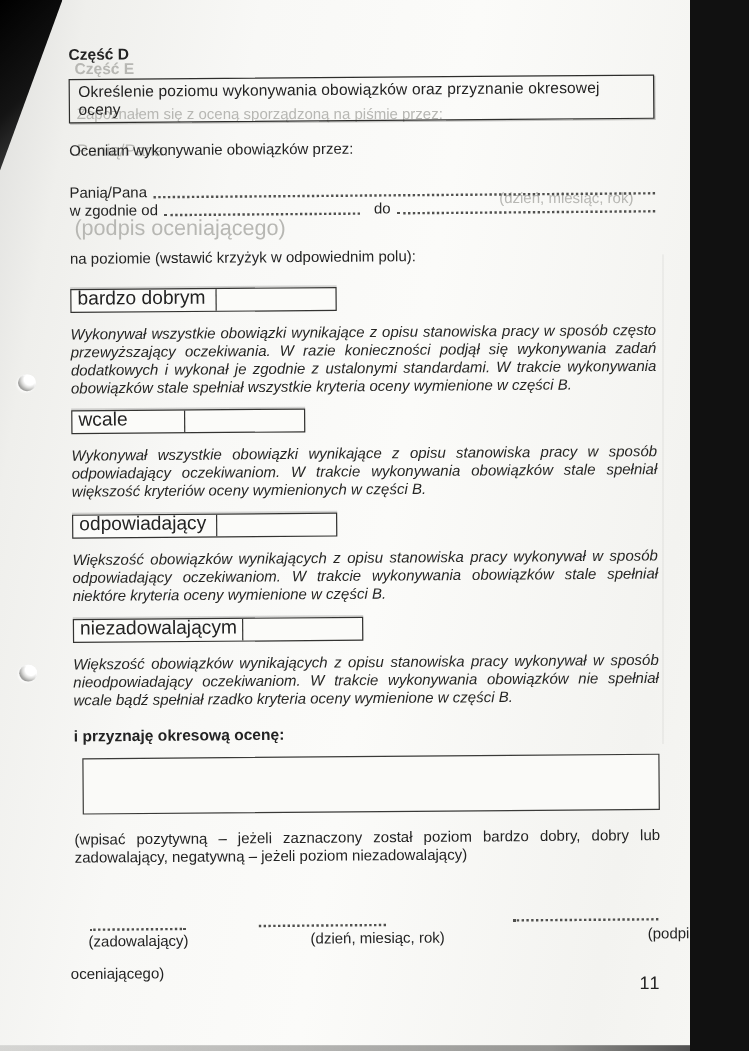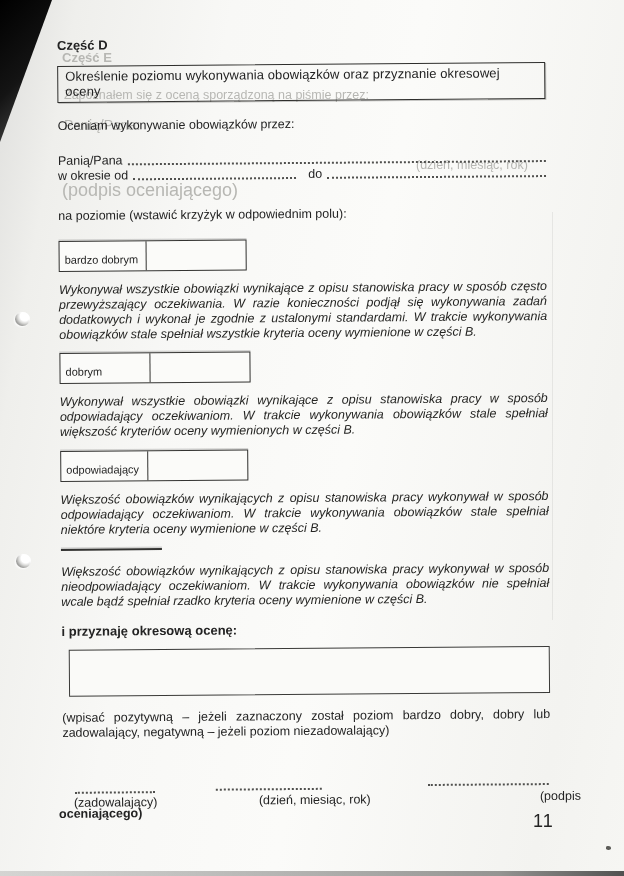--- a/index.html
+++ b/index.html
@@ -1,17 +1,17 @@
 <!DOCTYPE html>
 <html lang="pl"><head>
 <meta charset="utf-8">
 <style>
   html,body{margin:0;padding:0;background:#111;}
   .scan{
-    position:relative;width:624px;height:876px;overflow:hidden;
+    position:relative;width:575px;height:876px;overflow:hidden;
     background:linear-gradient(100deg,#dededc 0%,#efefec 10%,#f8f8f6 30%,#fbfbf9 55%,#f3f3f0 88%,#f6f6f3 100%);
     font-family:"Liberation Sans","DejaVu Sans",sans-serif;
     color:#232323;
   }
   
   .corner-shadow{
     position:absolute;top:0;left:0;width:70px;height:150px;
     background:linear-gradient(135deg,#000 0%,#141414 45%,#3a3a3a 70%,#8a8a88 100%);
     clip-path:polygon(0 0,52px 0,0 142px);
   }
@@ -44,32 +44,32 @@
   .intro{margin-top:16px;}
   .fill-line{display:flex;align-items:flex-end;}
   .fill-line .lbl{white-space:nowrap;}
   .dots{border-bottom:2px dotted #50504e;margin:0 0 3px 5px;flex:1;height:1px;}
   .dots.fixed{flex:0 0 163px;}
   .person-line{margin-top:20px;}
   .instruction{margin-top:25px;}
 
   .level-table{display:inline-flex;margin-top:17px;border:1.2px solid #333331;background:#fbfbf9;
     box-shadow:0 -1.5px 0 rgba(100,100,98,.25);}
-  .level-table .lcell{padding:11px 8px 3px 5px;font-size:11px;border-right:1.2px solid #333331;}
+  .level-table .lcell{padding:0 8px 3px 5px;font-size:16px;border-right:1.2px solid #333331;}
   .level-table .ccell{width:99px;}
   .level-desc{margin:11px 0 0;font-style:italic;text-align:justify;color:#262624;}
 
   .grade-heading{margin-top:14px;font-weight:bold;font-size:13px;}
   .grade-box{margin-top:11px;margin-left:7px;height:45px;border:1.2px solid #3a3a38;background:#fafaf8;}
   .grade-note{margin-top:14px;text-align:justify;}
 
   .sig-row{position:relative;margin-top:42px;height:64px;}
   .sig-dots{position:absolute;border-bottom:2px dotted #50504e;height:1px;}
   .sig-lbl{position:absolute;white-space:nowrap;}
-  .page-number{position:absolute;left:533px;top:811px;font-size:18px;letter-spacing:1px;}
+  .page-number{position:absolute;left:533px;top:811px;font-size:15px;letter-spacing:1px;}
 </style>
 </head>
 <body>
 
 <div class="scan">
 
   <div class="corner-shadow"></div>
   <div class="bottom-edge"></div>
   <div class="punch-hole" style="left:15px;top:312px;"></div>
   <div class="punch-hole" style="left:16px;top:554px;"></div>
@@ -91,65 +91,66 @@
     </div>
 
     <div class="intro">Oceniam wykonywanie obowiązków przez:</div>
 
     <div class="fill-line person-line">
       <span class="lbl">Panią/Pana</span>
       <span class="dots"></span>
     </div>
 
     <div class="fill-line">
-      <span class="lbl">w okresie od</span>
+      <span class="lbl">w zgodnie od</span>
       <span class="dots fixed"></span>
       <span class="lbl" style="margin-left:12px;text-align:right;">do</span>
       <span class="dots"></span>
     </div>
 
     <div class="instruction">na poziomie (wstawić krzyżyk w odpowiednim polu):</div>
 
     
     <div class="level-table">
       <span class="lcell">bardzo dobrym</span>
       <span class="ccell"></span>
     </div>
     <p class="level-desc">Wykonywał wszystkie obowiązki wynikające z opisu stanowiska pracy w sposób często przewyższający oczekiwania. W razie konieczności podjął się wykonywania zadań dodatkowych i wykonał je zgodnie z ustalonymi standardami. W trakcie wykonywania obowiązków stale spełniał wszystkie kryteria oceny wymienione w części B.</p>
 
     
     <div class="level-table" style="margin-top:10px;">
-      <span class="lcell" style="padding-right:47px;">dobrym</span>
+      <span class="lcell" style="padding-right:47px;">wcale</span>
       <span class="ccell"></span>
     </div>
     <p class="level-desc">Wykonywał wszystkie obowiązki wynikające z opisu stanowiska pracy w sposób odpowiadający oczekiwaniom. W trakcie wykonywania obowiązków stale spełniał większość kryteriów oceny wymienionych w części B.</p>
 
     
     <div class="level-table" style="margin-top:11px;">
       <span class="lcell">odpowiadający</span>
       <span class="ccell"></span>
     </div>
     <p class="level-desc">Większość obowiązków wynikających z opisu stanowiska pracy wykonywał w sposób odpowiadający oczekiwaniom. W trakcie wykonywania obowiązków stale spełniał niektóre kryteria oceny wymienione w części B.</p>
 
     
     <div class="level-table" style="margin-top:11px;">
+      <span class="lcell" style="padding-right:4px;">niezadowalającym</span>
       <span class="ccell"></span>
     </div>
     <p class="level-desc">Większość obowiązków wynikających z opisu stanowiska pracy wykonywał w sposób nieodpowiadający oczekiwaniom. W trakcie wykonywania obowiązków nie spełniał wcale bądź spełniał rzadko kryteria oceny wymienione w części B.</p>
 
     <div class="grade-heading">i przyznaję okresową ocenę:</div>
 
     <div class="grade-box"></div>
 
     <div class="grade-note">(wpisać pozytywną – jeżeli zaznaczony został poziom bardzo dobry, dobry lub zadowalający, negatywną – jeżeli poziom niezadowalający)</div>
 
     <div class="sig-row">
       <span class="sig-dots" style="left:12px;top:8px;width:80px;"></span>
       <span class="sig-lbl" style="left:11px;top:13px;">(zadowalający)</span>
-      <span class="sig-lbl" style="left:-4px;top:24px;font-weight:bold;">oceniającego)</span>
+      <span class="sig-lbl" style="left:-4px;top:40px;">oceniającego)</span>
 
       <span class="sig-dots" style="left:153px;top:6px;width:106px;"></span>
       <span class="sig-lbl" style="left:196px;top:12px;">(dzień, miesiąc, rok)</span>
 
       <span class="sig-dots" style="left:365px;top:3px;width:121px;"></span>
       <span class="sig-lbl" style="left:433px;top:10px;margin-left:44px;">(podpis</span>
     </div>
 
   </div>
 

